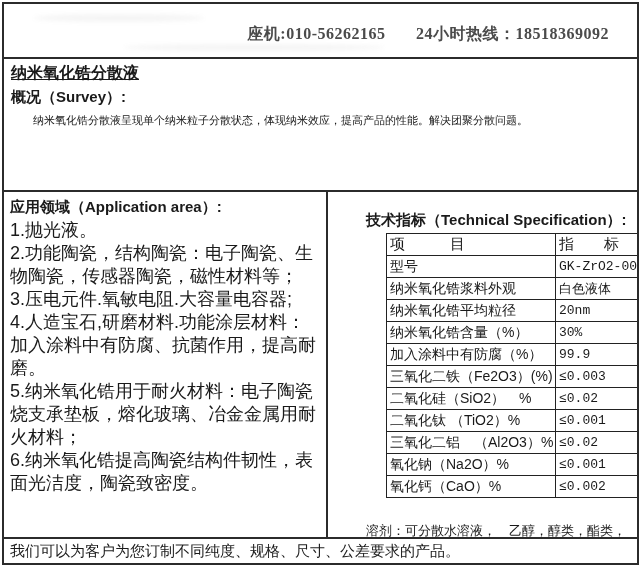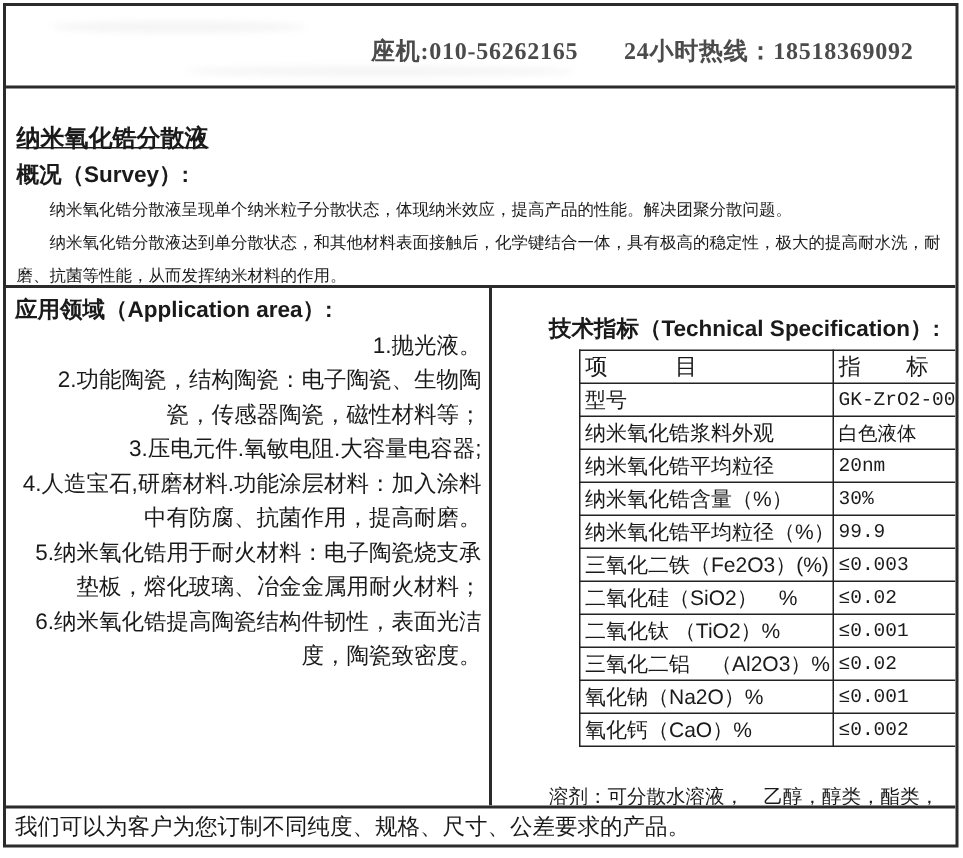--- a/index.html
+++ b/index.html
@@ -19,30 +19,30 @@
     font-family:"Liberation Serif", serif; font-weight:bold;
     font-size:16px; color:#4b4b4b; letter-spacing:0.5px; white-space:nowrap;
   }
   .contact-line .hotline { margin-left:26px; }
   .smudge { position:absolute; background:rgba(120,120,120,0.07); border-radius:50%; filter:blur(2px); }
   .smudge.a { left:30px; top:10px; width:170px; height:8px; }
   .smudge.b { left:120px; top:40px; width:260px; height:7px; }
 
   
   .intro-sec { flex:0 0 auto; height:133px; border-top:2px solid #2b2b2b; padding:2px 7px 0 7px; overflow:hidden; }
-  .doc-title { font-size:16px; font-weight:bold; line-height:24px;margin-top:20px; }
+  .doc-title { font-size:16px; font-weight:bold; line-height:24px; }
   .doc-title span { text-decoration:underline; }
   .survey-heading { font-size:15px; font-weight:bold; line-height:24px; }
   .intro-sec p { font-size:11px; line-height:22px; text-indent:2em; }
 
   
   .columns { flex:1 1 auto; display:flex; border-top:2px solid #2b2b2b; overflow:hidden;gap:34px; }
   .left-col { width:324px; flex:0 0 auto; border-right:2px solid #2b2b2b; padding:2px 5px 0 6px; overflow:hidden; }
   .app-heading { font-size:15px; font-weight:bold; line-height:25px; }
-  .app-item { font-size:15px; line-height:23px;text-align:right; }
+  .app-item { font-size:18px; line-height:23px; }
   .right-col { flex:1 1 auto; padding:2px 6px 0 4px; overflow:hidden; }
   .spec-heading { font-size:15px; font-weight:bold; line-height:25px;margin-top:13px; }
 
   
   table.spec-table { border-collapse:collapse; margin:1px 0 0 20px; table-layout:fixed; width:271px; }
   table.spec-table th, table.spec-table td {
     border:1px solid #222; font-weight:normal; text-align:left;
     height:22px; padding:0 2px 0 3px; overflow:hidden; white-space:pre;
   }
   table.spec-table th { font-size:15px;margin-left:46px; }
@@ -68,21 +68,20 @@
     <div class="contact-line">
       <span>座机:010-56262165</span>
       <span class="hotline">24小时热线：18518369092</span>
     </div>
   </div>
 
   <div class="intro-sec">
     <div class="doc-title"><span>纳米氧化锆分散液</span></div>
     <div class="survey-heading">概况（Survey）:</div>
     <p>纳米氧化锆分散液呈现单个纳米粒子分散状态，体现纳米效应，提高产品的性能。解决团聚分散问题。</p>
-    <p>纳米氧化锆分散液达到单分散状态，和其他材料表面接触后，化学键结合一体，具有极高的稳定性，极大的提高耐水洗，耐磨、抗菌等性能，从而发挥纳米材料的作用。</p>
   </div>
 
   <div class="columns">
 
     <div class="left-col">
       <div class="app-heading">应用领域（Application area）:</div>
       <div class="app-item">1.抛光液。</div>
       <div class="app-item">2.功能陶瓷，结构陶瓷：电子陶瓷、生物陶瓷，传感器陶瓷，磁性材料等；</div>
       <div class="app-item">3.压电元件.氧敏电阻.大容量电容器;</div>
       <div class="app-item">4.人造宝石,研磨材料.功能涂层材料：加入涂料中有防腐、抗菌作用，提高耐磨。</div>
@@ -113,21 +112,21 @@
         </tr>
         <tr>
           <td class="item-cell">纳米氧化锆平均粒径</td>
           <td class="value-cell">20nm</td>
         </tr>
         <tr>
           <td class="item-cell">纳米氧化锆含量（%）</td>
           <td class="value-cell">30%</td>
         </tr>
         <tr>
-          <td class="item-cell">纳米氧化锆平均粒径（%）</td>
+          <td class="item-cell">加入涂料中有防腐（%）</td>
           <td class="value-cell">99.9</td>
         </tr>
         <tr>
           <td class="item-cell">三氧化二铁（Fe2O3）(%)</td>
           <td class="value-cell">≤0.003</td>
         </tr>
         <tr>
           <td class="item-cell">二氧化硅（SiO2）　%</td>
           <td class="value-cell">≤0.02</td>
         </tr>

